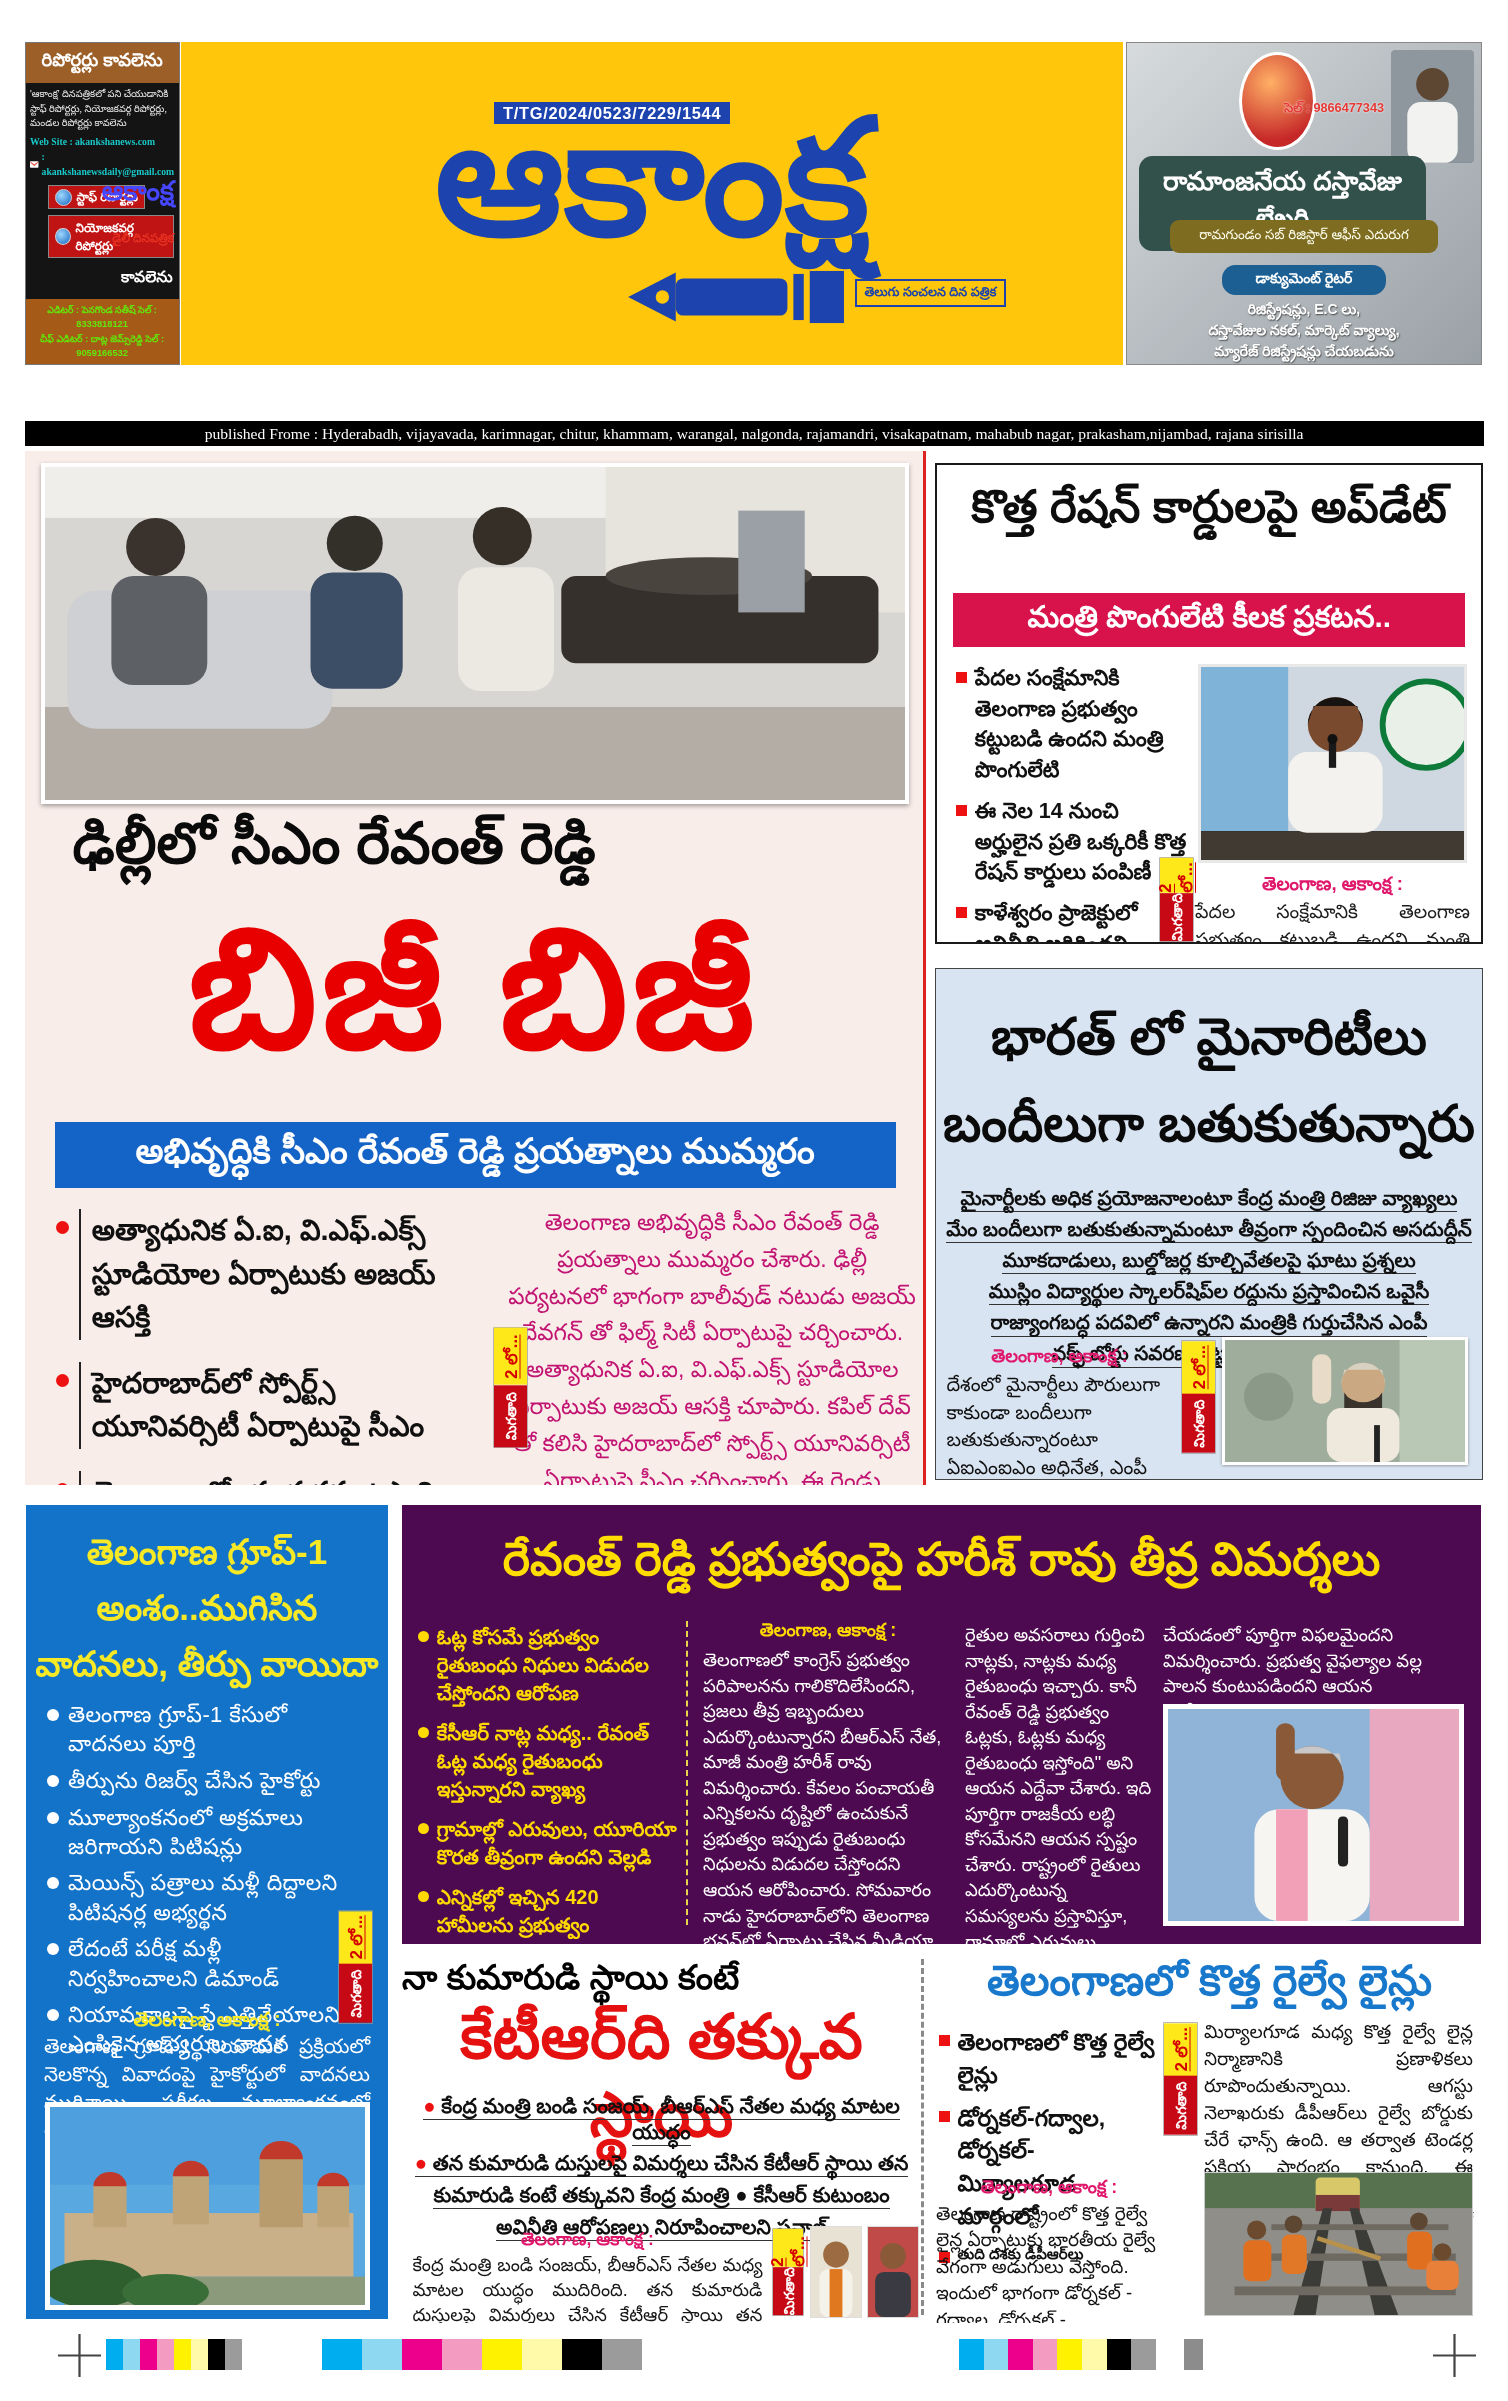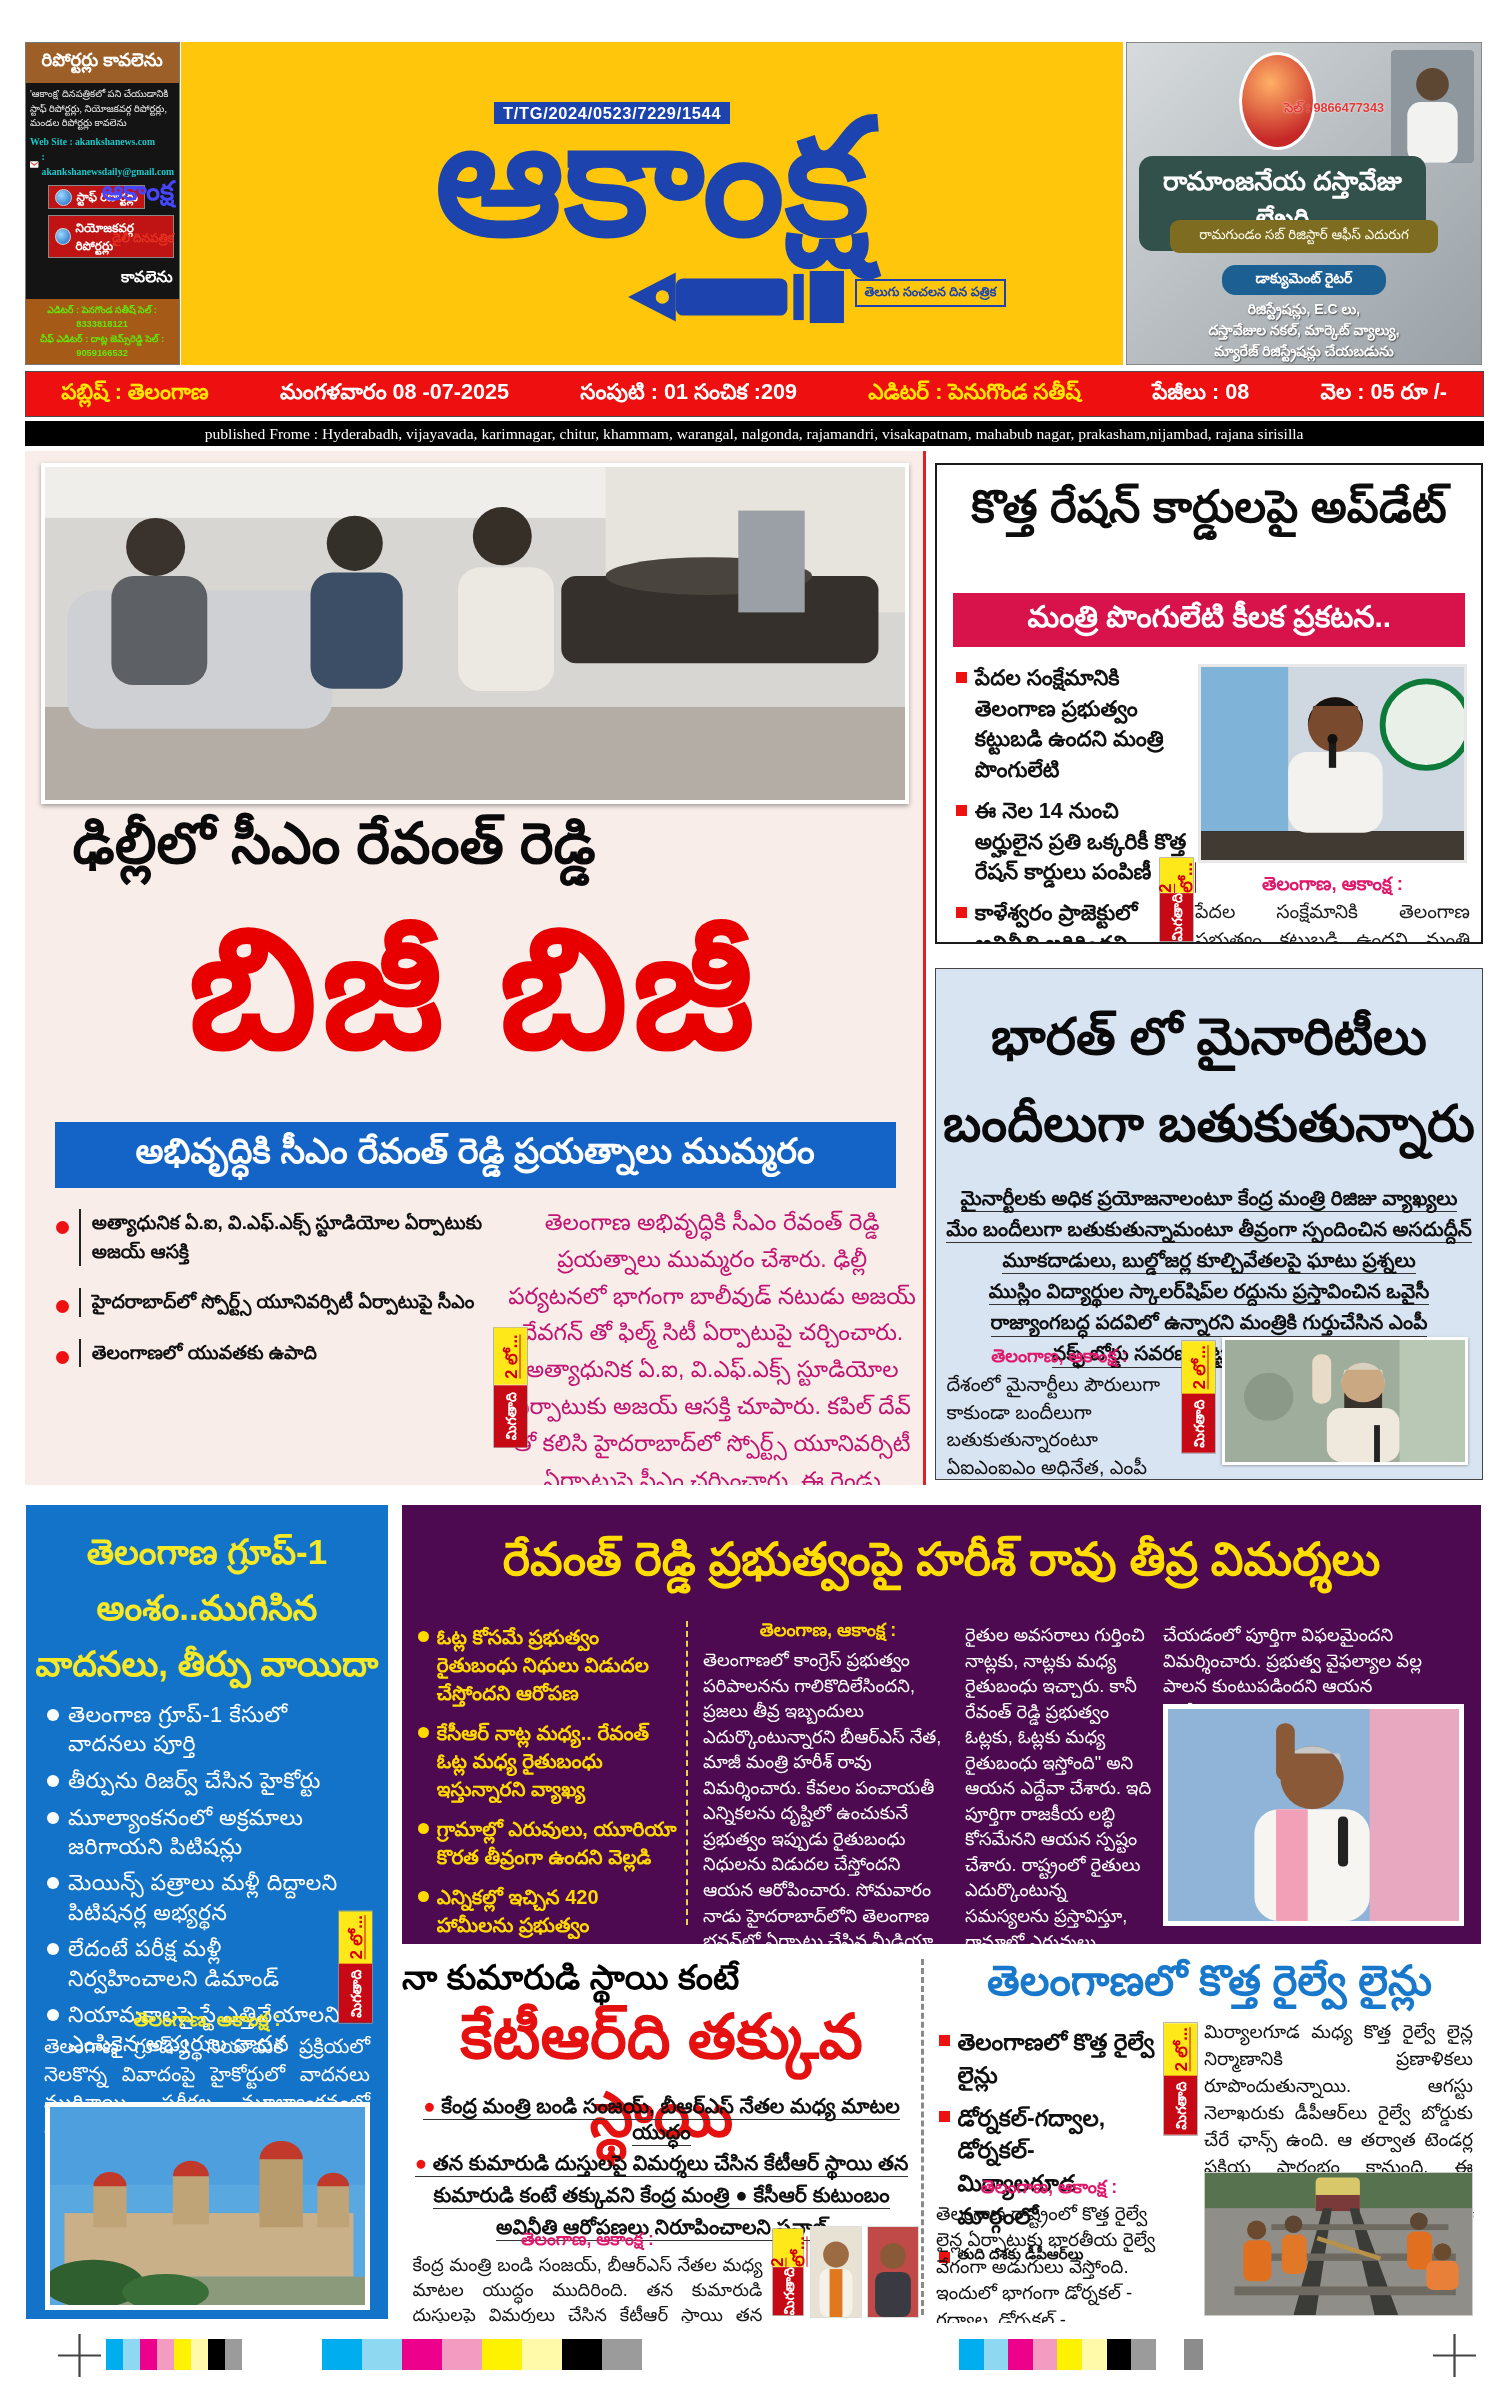--- a/index.html
+++ b/index.html
@@ -42,21 +42,21 @@
 
   
   .lead{left:24.6px;top:451px;width:901px;height:1034px;background:#f8ede9;border-right:3px solid #d22;box-sizing:border-box;overflow:hidden;}
   .lead-photo{position:absolute;left:16.4px;top:12px;width:868px;height:341px;border:4.5px solid #fff;box-sizing:border-box;box-shadow:0 1.5px 4.5px rgba(0,0,0,.35);}
   .lead-kicker{position:absolute;left:48px;top:359px;width:811px;font-size:57px;font-weight:bold;color:#0a0a0a;}
   .lead-head{position:absolute;left:0;top:426px;width:100%;text-align:center;font-size:167px;line-height:1.35;font-weight:bold;color:#e80000;letter-spacing:4.5px;}
   .lead-strap{position:absolute;left:30px;top:671px;width:841px;height:66px;background:#1463c6;color:#fff;font-size:35px;font-weight:bold;display:flex;align-items:center;justify-content:center;}
   .lead-bullets{position:absolute;left:31px;top:758px;width:432px;}
   .lead-bullet{display:flex;gap:10.4px;margin-bottom:22px;}
   .rdot{flex:0 0 auto;width:13.4px;height:13.4px;border-radius:50%;background:#e11;margin-top:12px;}
-  .lead-bullet-text{border-left:2.2px solid #222;padding-left:10.4px;font-size:19px;font-weight:bold;color:#101010;line-height:1.5;}
+  .lead-bullet-text{border-left:2.2px solid #222;padding-left:10.4px;font-size:29px;font-weight:bold;color:#101010;line-height:1.5;}
   .lead-body{position:absolute;left:482px;top:753px;width:411px;font-size:23px;color:#c21472;text-align:center;line-height:1.6;font-weight:500;}
 
   
   .cont-tag{position:absolute;width:33px;height:119px;display:flex;flex-direction:column;box-shadow:0 0 0 0.7px #999;}
   .ct-top{flex:1;background:#ffe81a;color:#d40000;display:flex;align-items:center;justify-content:center;writing-mode:vertical-rl;transform:rotate(180deg);font-size:16.4px;font-weight:bold;text-decoration:underline;}
   .ct-bot{flex:1.1;background:#c60914;color:#fff;display:flex;align-items:center;justify-content:center;writing-mode:vertical-rl;transform:rotate(180deg);font-size:14px;font-weight:bold;}
 
   
   .ration{left:935px;top:463px;width:548px;height:481px;background:#fff;border:2.2px solid #1a1a1a;box-sizing:border-box;overflow:hidden;}
   .ration-head{position:absolute;left:0;top:16.4px;width:100%;text-align:center;font-size:45px;font-weight:bold;color:#0d0d0d;}
@@ -197,28 +197,20 @@
     <div class="ra-title">రామాంజనేయ దస్తావేజు లేఖరి</div>
     <div class="ra-sub">రామగుండం సబ్ రిజిస్టార్ ఆఫీస్ ఎదురుగ</div>
     <div class="ra-badge">డాక్యుమెంట్ రైటర్</div>
     <div class="ra-services">
       <div>రిజిస్ట్రేషన్లు, E.C లు,</div>
       <div>దస్తావేజుల నకల్, మార్కెట్ వ్యాల్యు,</div>
       <div>మ్యారేజ్ రిజిస్ట్రేషన్లు చేయబడును</div>
     </div>
   </div>
 
-  <div class="abs info-bar">
-    <span class="ib-y">పబ్లిష్ : తెలంగాణ</span>
-    <span class="ib-w">మంగళవారం 08 -07-2025</span>
-    <span class="ib-w">సంపుటి : 01 సంచిక :209</span>
-    <span class="ib-y">ఎడిటర్ : పెనుగొండ సతీష్</span>
-    <span class="ib-w">పేజీలు : 08</span>
-    <span class="ib-w">వెల : 05 రూ /-</span>
-  </div>
   <div class="abs pub-bar">published Frome : Hyderabadh, vijayavada, karimnagar, chitur, khammam, warangal, nalgonda, rajamandri, visakapatnam, mahabub nagar, prakasham,nijambad, rajana sirisilla</div>
 
   <div class="abs lead">
     <div class="lead-photo">
       <svg class="photo-ph" viewBox="0 0 1166 458" preserveAspectRatio="none">
         <rect width="1166" height="458" fill="#d8d6d2"></rect>
         <rect x="0" y="0" width="1166" height="70" fill="#efeeea"></rect>
         <rect x="760" y="0" width="406 " height="200" fill="#e7e4de"></rect>
         <rect x="0" y="330" width="1166" height="128" fill="#b3ada6"></rect>
         <rect x="30" y="170" width="360" height="190" rx="40" fill="#cfd0d3"></rect>

